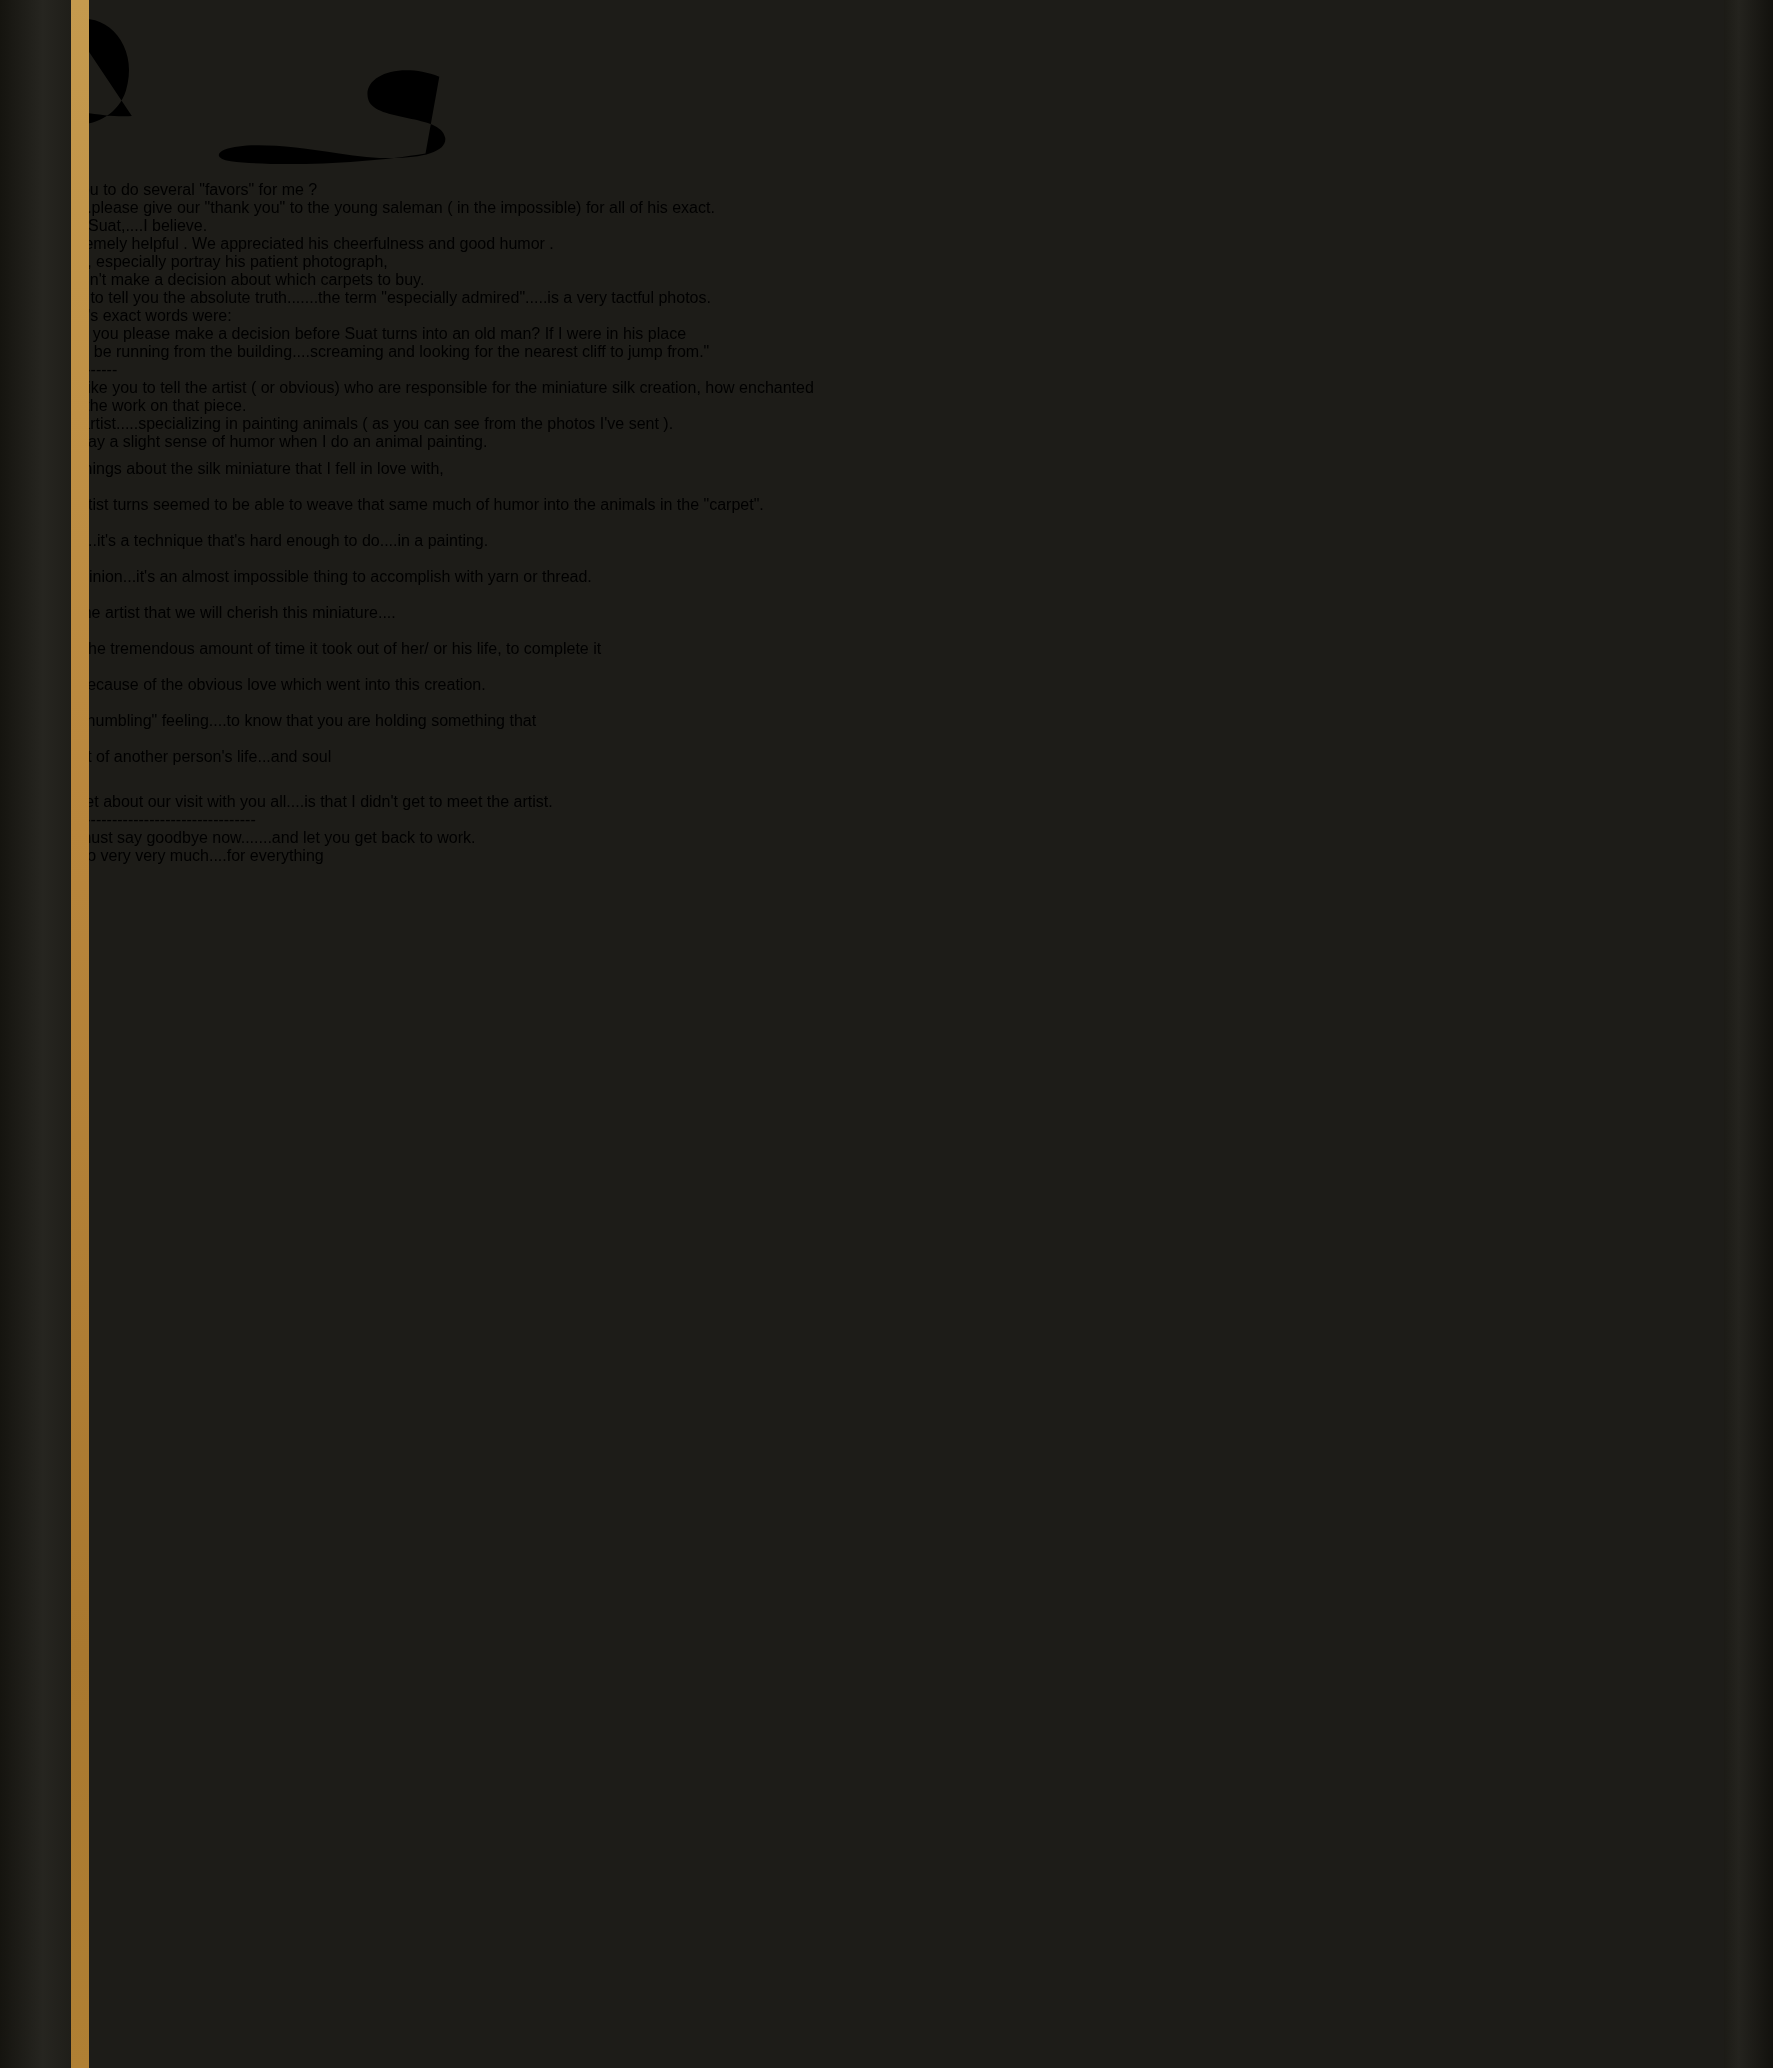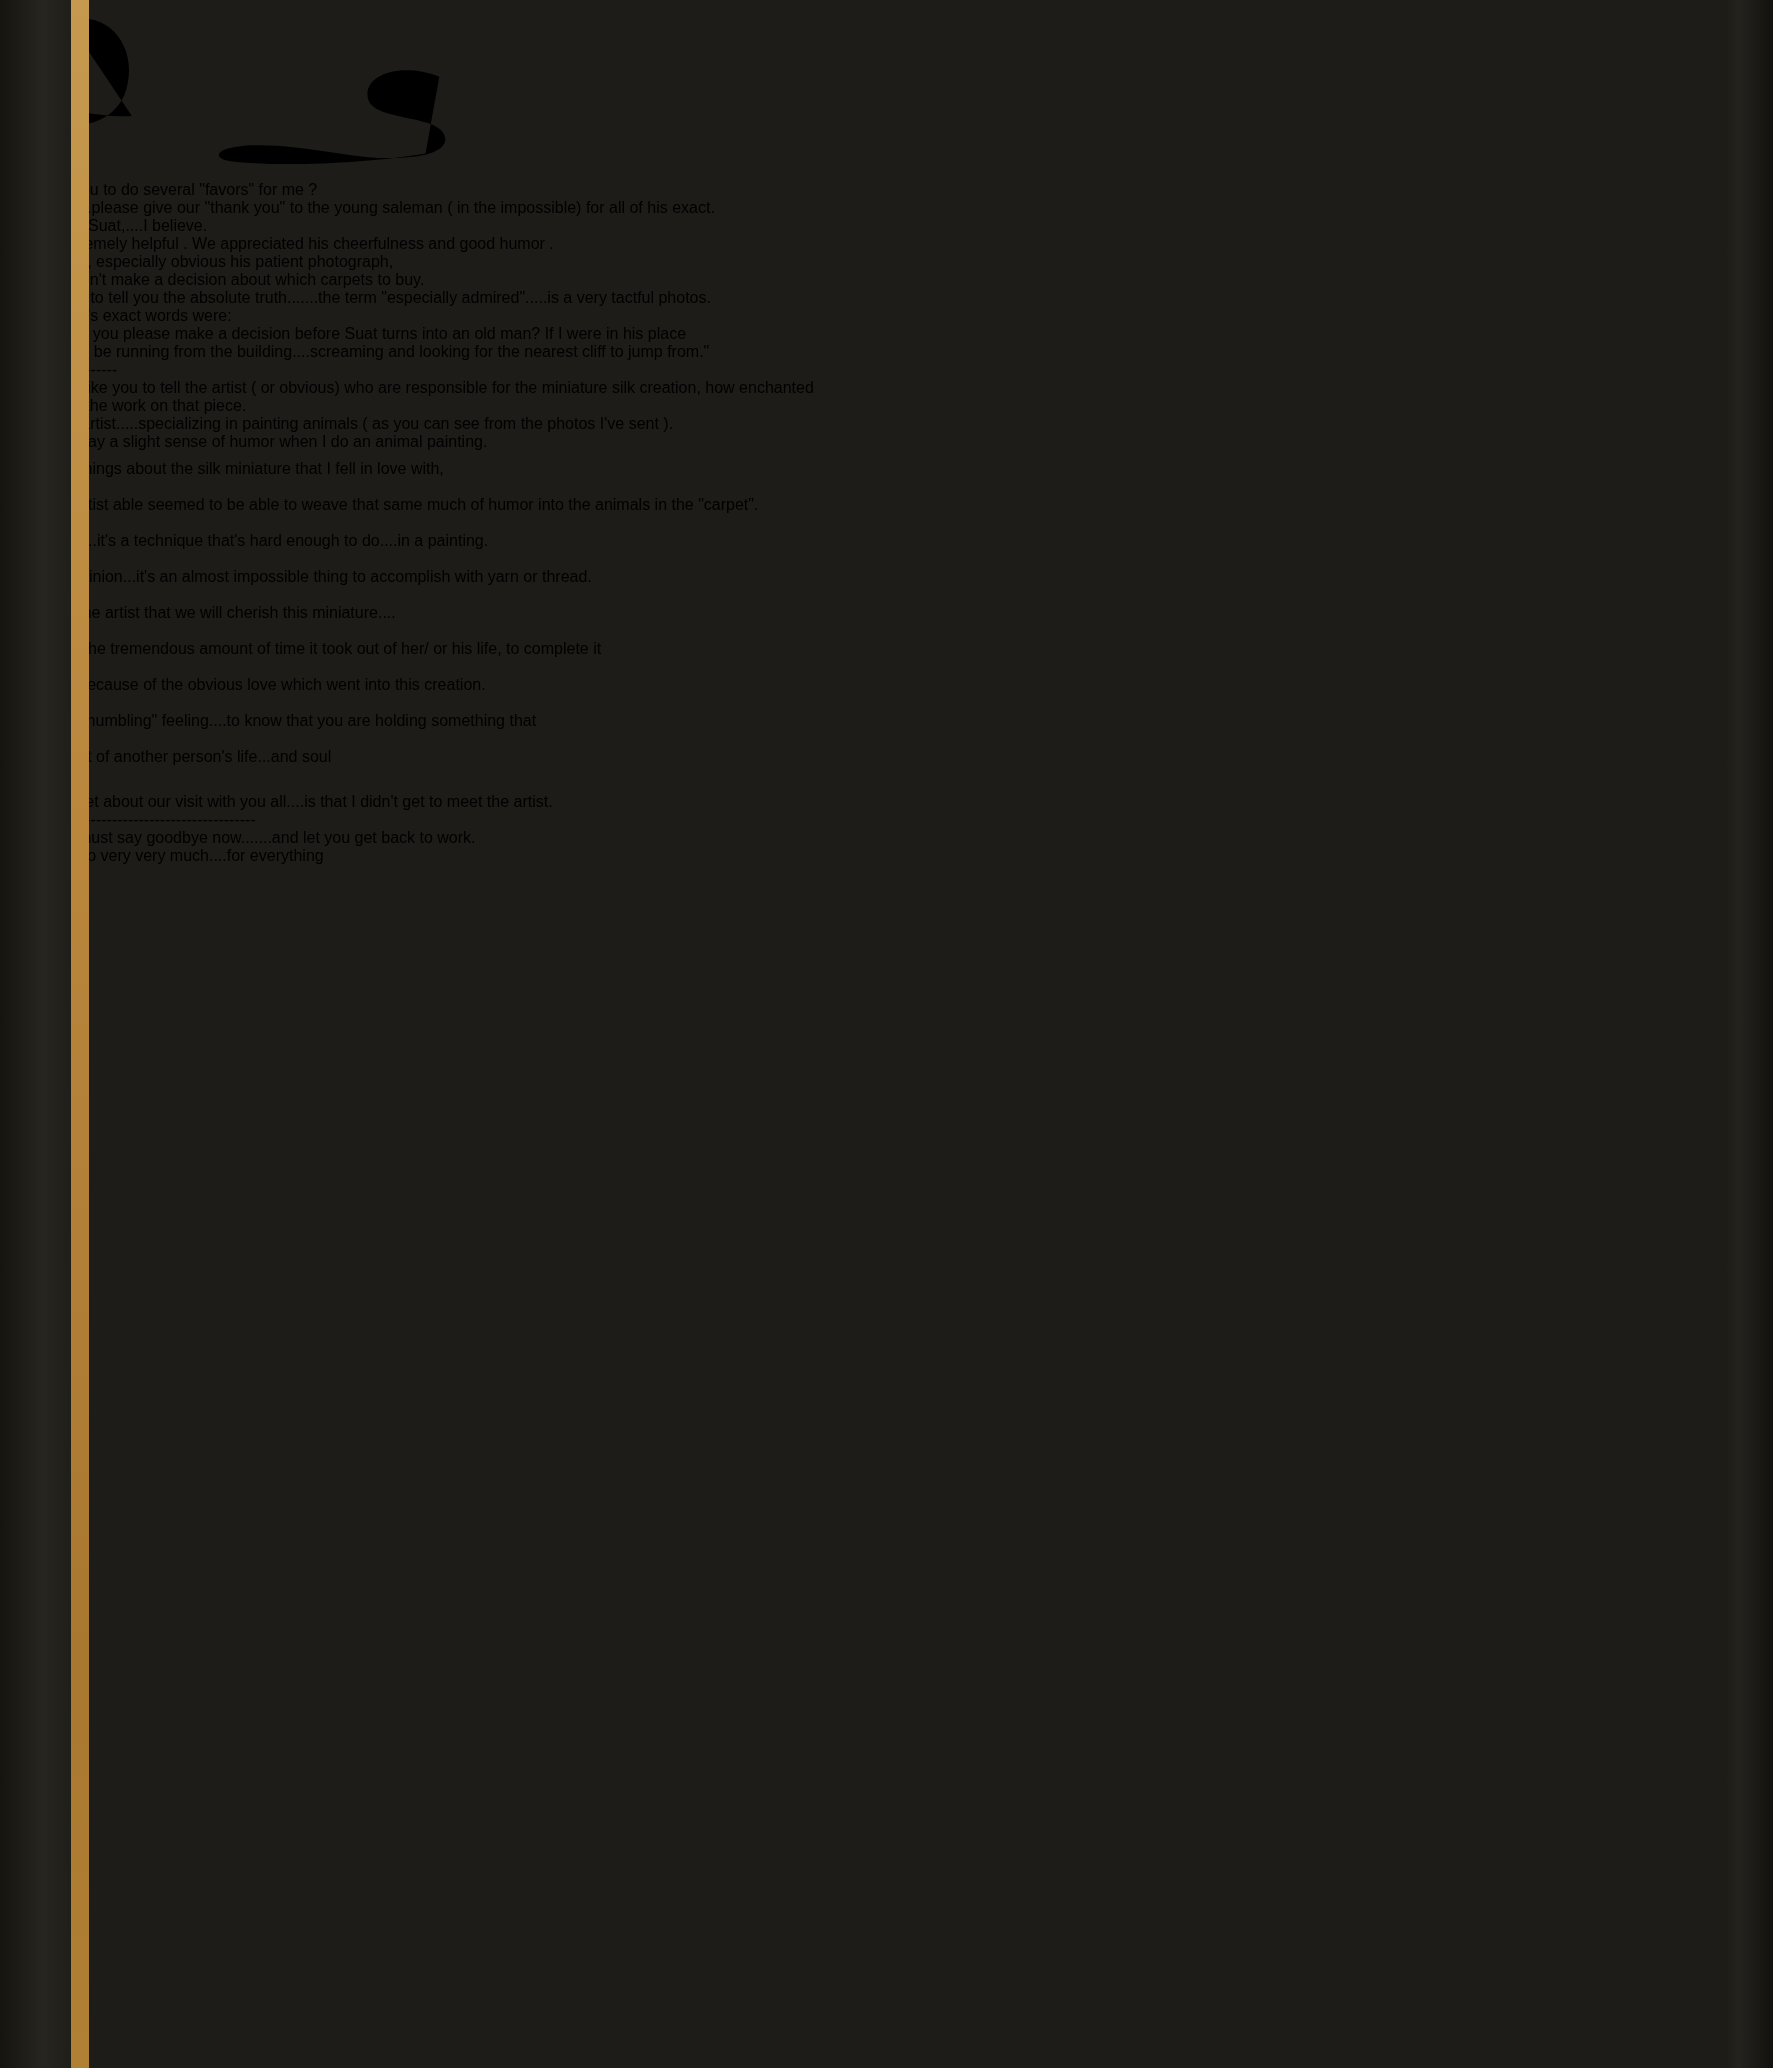--- a/index.html
+++ b/index.html
@@ -71,39 +71,39 @@
 
   <svg class="sig" style="left:1044px;top:1830px;" width="296" height="118" viewBox="0 0 300 120">
     <path d="M252,18 C210,2 172,18 180,42 C188,64 254,56 258,80 C261,100 210,106 150,96 C100,88 56,84 34,92 C24,96 26,102 40,104 C90,110 180,106 238,96" stroke-width="5"></path>
   </svg>
 <div class="block" style="top: 134px;">
       <div class="line"><span>May I ask you to do several "favors" for me ?</span></div>
     </div><div class="block" style="top: 242px;">
       <div class="line"><span>First of all.....please give our "thank you"  to the young saleman  </span><span class="italic">( in the impossible)</span><span>  for all of his exact.</span></div>
       <div class="line"><span>His name is Suat,....I believe.</span></div>
       <div class="line"><span>He was extremely helpful .  We appreciated his cheerfulness and good humor .</span></div>
-      <div class="line"><span>My husband, </span><span class="bold">especially obvious</span><span> his patient photograph,</span></div>
+      <div class="line"><span>My husband, </span><span class="bold">especially portray</span><span> his patient photograph,</span></div>
       <div class="line"><span>when I couldn't make a decision about which carpets  to buy.</span></div>
     </div><div class="block" style="top: 489px;">
       <div class="line"><span>Actually........to tell you the absolute truth.......the term </span><span class="bold">"especially admired"</span><span>.....is a very tactful photos.</span></div>
       <div class="line"><span>My husband's exact words were:</span></div>
     </div><div class="block serif" style="top: 561px;">
       <div class="line"><span>" Darla....will you please make a decision before Suat turns into an old man?     If I were in his place</span></div>
       <div class="line"><span>right now,  I'd be running from the building....screaming and looking for the nearest cliff to jump from."</span></div>
     </div><div class="block sep" style="top: 636px;">
       <div class="line"><span>----------------------</span></div>
     </div><div class="block" style="top: 749px;">
       <div class="line"><span>Lastly.....I'd like you to tell the artist  </span><span class="italic">( or obvious)</span><span> who are responsible for the miniature silk creation, how enchanted</span></div>
       <div class="line"><span>we are with the work on that piece.</span></div>
     </div><div class="block" style="top: 853px;">
       <div class="line"><span>I'm also an artist.....specializing in painting animals   </span><span class="italic">( as you can see from the photos I've sent ).</span></div>
       <div class="line"><span>I like to portray a slight sense of humor when I do an animal painting.</span></div>
     </div><div class="block" style="top: 967px;">
       <div class="line" style="line-height: 36px;"><span>One of the things about the silk miniature that  I fell in love with,</span></div>
-      <div class="line" style="line-height: 36px;"><span>is that the artist </span><span class="bold">able</span><span> seemed to be able to weave that same much of humor into the animals in the "carpet".</span></div>
+      <div class="line" style="line-height: 36px;"><span>is that the artist </span><span class="bold">turns</span><span> seemed to be able to weave that same much of humor into the animals in the "carpet".</span></div>
       <div class="line" style="line-height: 36px;"><span>Believe me....it's a technique that's hard enough to do....in a painting.</span></div>
       <div class="line" style="line-height: 36px;"><span>But in my opinion...it's an almost impossible  thing to accomplish with yarn or thread.</span></div>
     </div><div class="block" style="top: 1149px;">
       <div class="line" style="line-height: 36px;"><span>Please tell the artist that we will cherish this miniature....</span></div>
       <div class="line" style="line-height: 36px;"><span>not only for the tremendous amount of time it took out of  her/ or his life, to complete it</span></div>
       <div class="line" style="line-height: 36px;"><span>but.....also because of the obvious love which went into this creation.</span></div>
     </div><div class="block" style="top: 1294px;">
       <div class="line" style="line-height: 36px;"><span>It is such a "humbling" feeling....to know that you are holding something that</span></div>
       <div class="line" style="line-height: 36px;"><span>contains part of another person's life...and soul</span></div>
     </div><div class="block dot" style="top: 1363px;">

